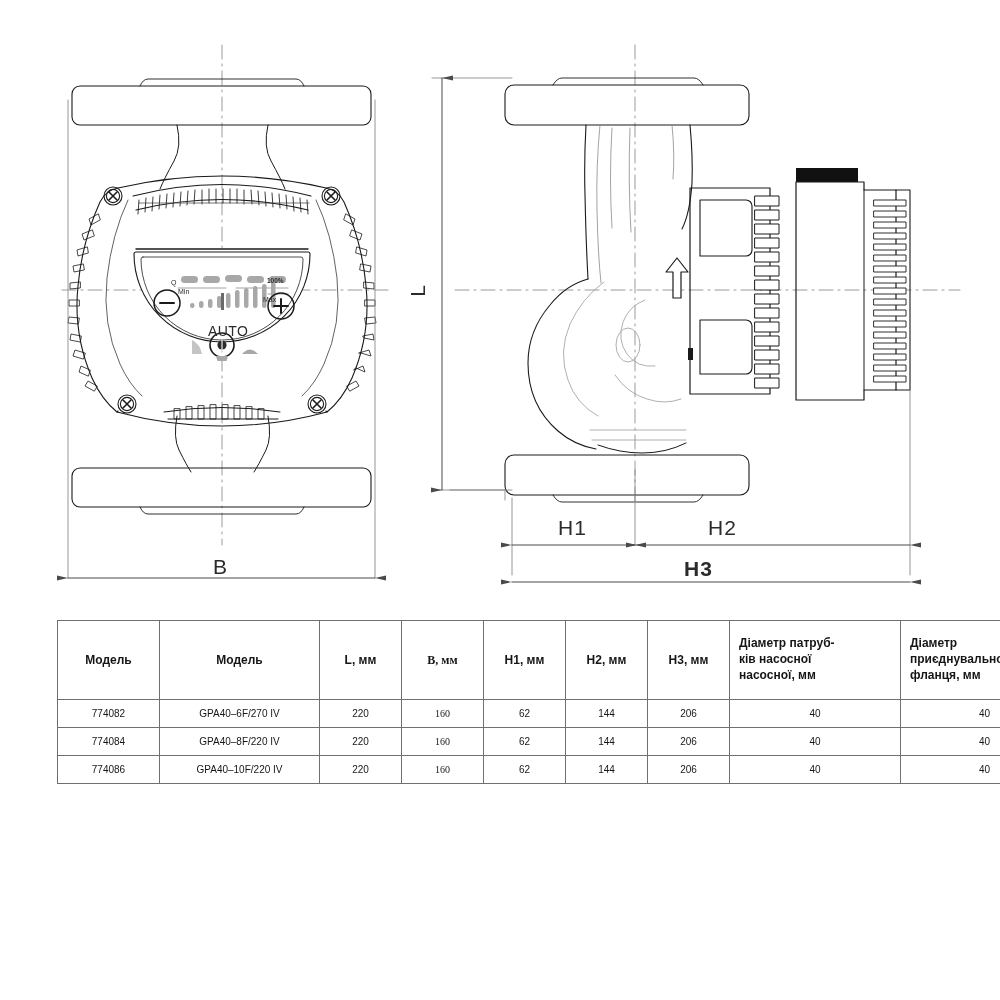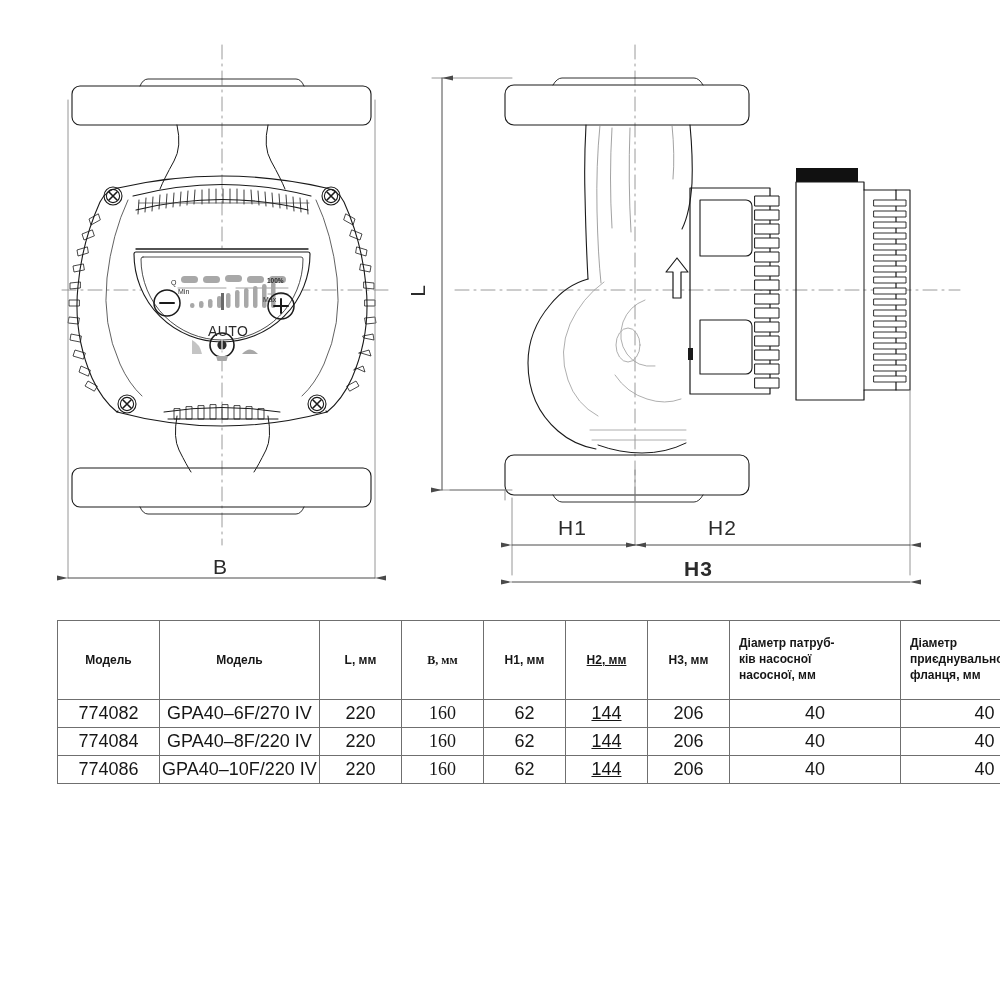--- a/index.html
+++ b/index.html
@@ -59,30 +59,30 @@
   table.spec th{
     font-size:12px;font-weight:700;
     height:72px;
     vertical-align:middle;
     padding:3px 6px;
   }
   table.spec th.th-wrap{
     text-align:left;padding-left:9px;line-height:1.32;
   }
   table.spec td{
-    font-size:18px;font-weight:400;
+    font-size:10px;font-weight:400;
     height:27px;vertical-align:middle;
   }
   
   .c-art{width:89px;}
   .c-mod{width:147px;}
   .c-l{width:69px;}
   .c-b{width:69px;font-family:Liberation Serif, serif;}
   .c-h1{width:69px;}
-  .c-h2{width:69px;text-decoration:underline;}
+  .c-h2{width:69px;}
   .c-h3{width:69px;margin-top:28px;}
   .c-dp{width:155px;}
   .c-df{width:152px;}
 </style>
 </head>
 <body>
 
 <div id="root">
 
   <div class="drawing-area">

